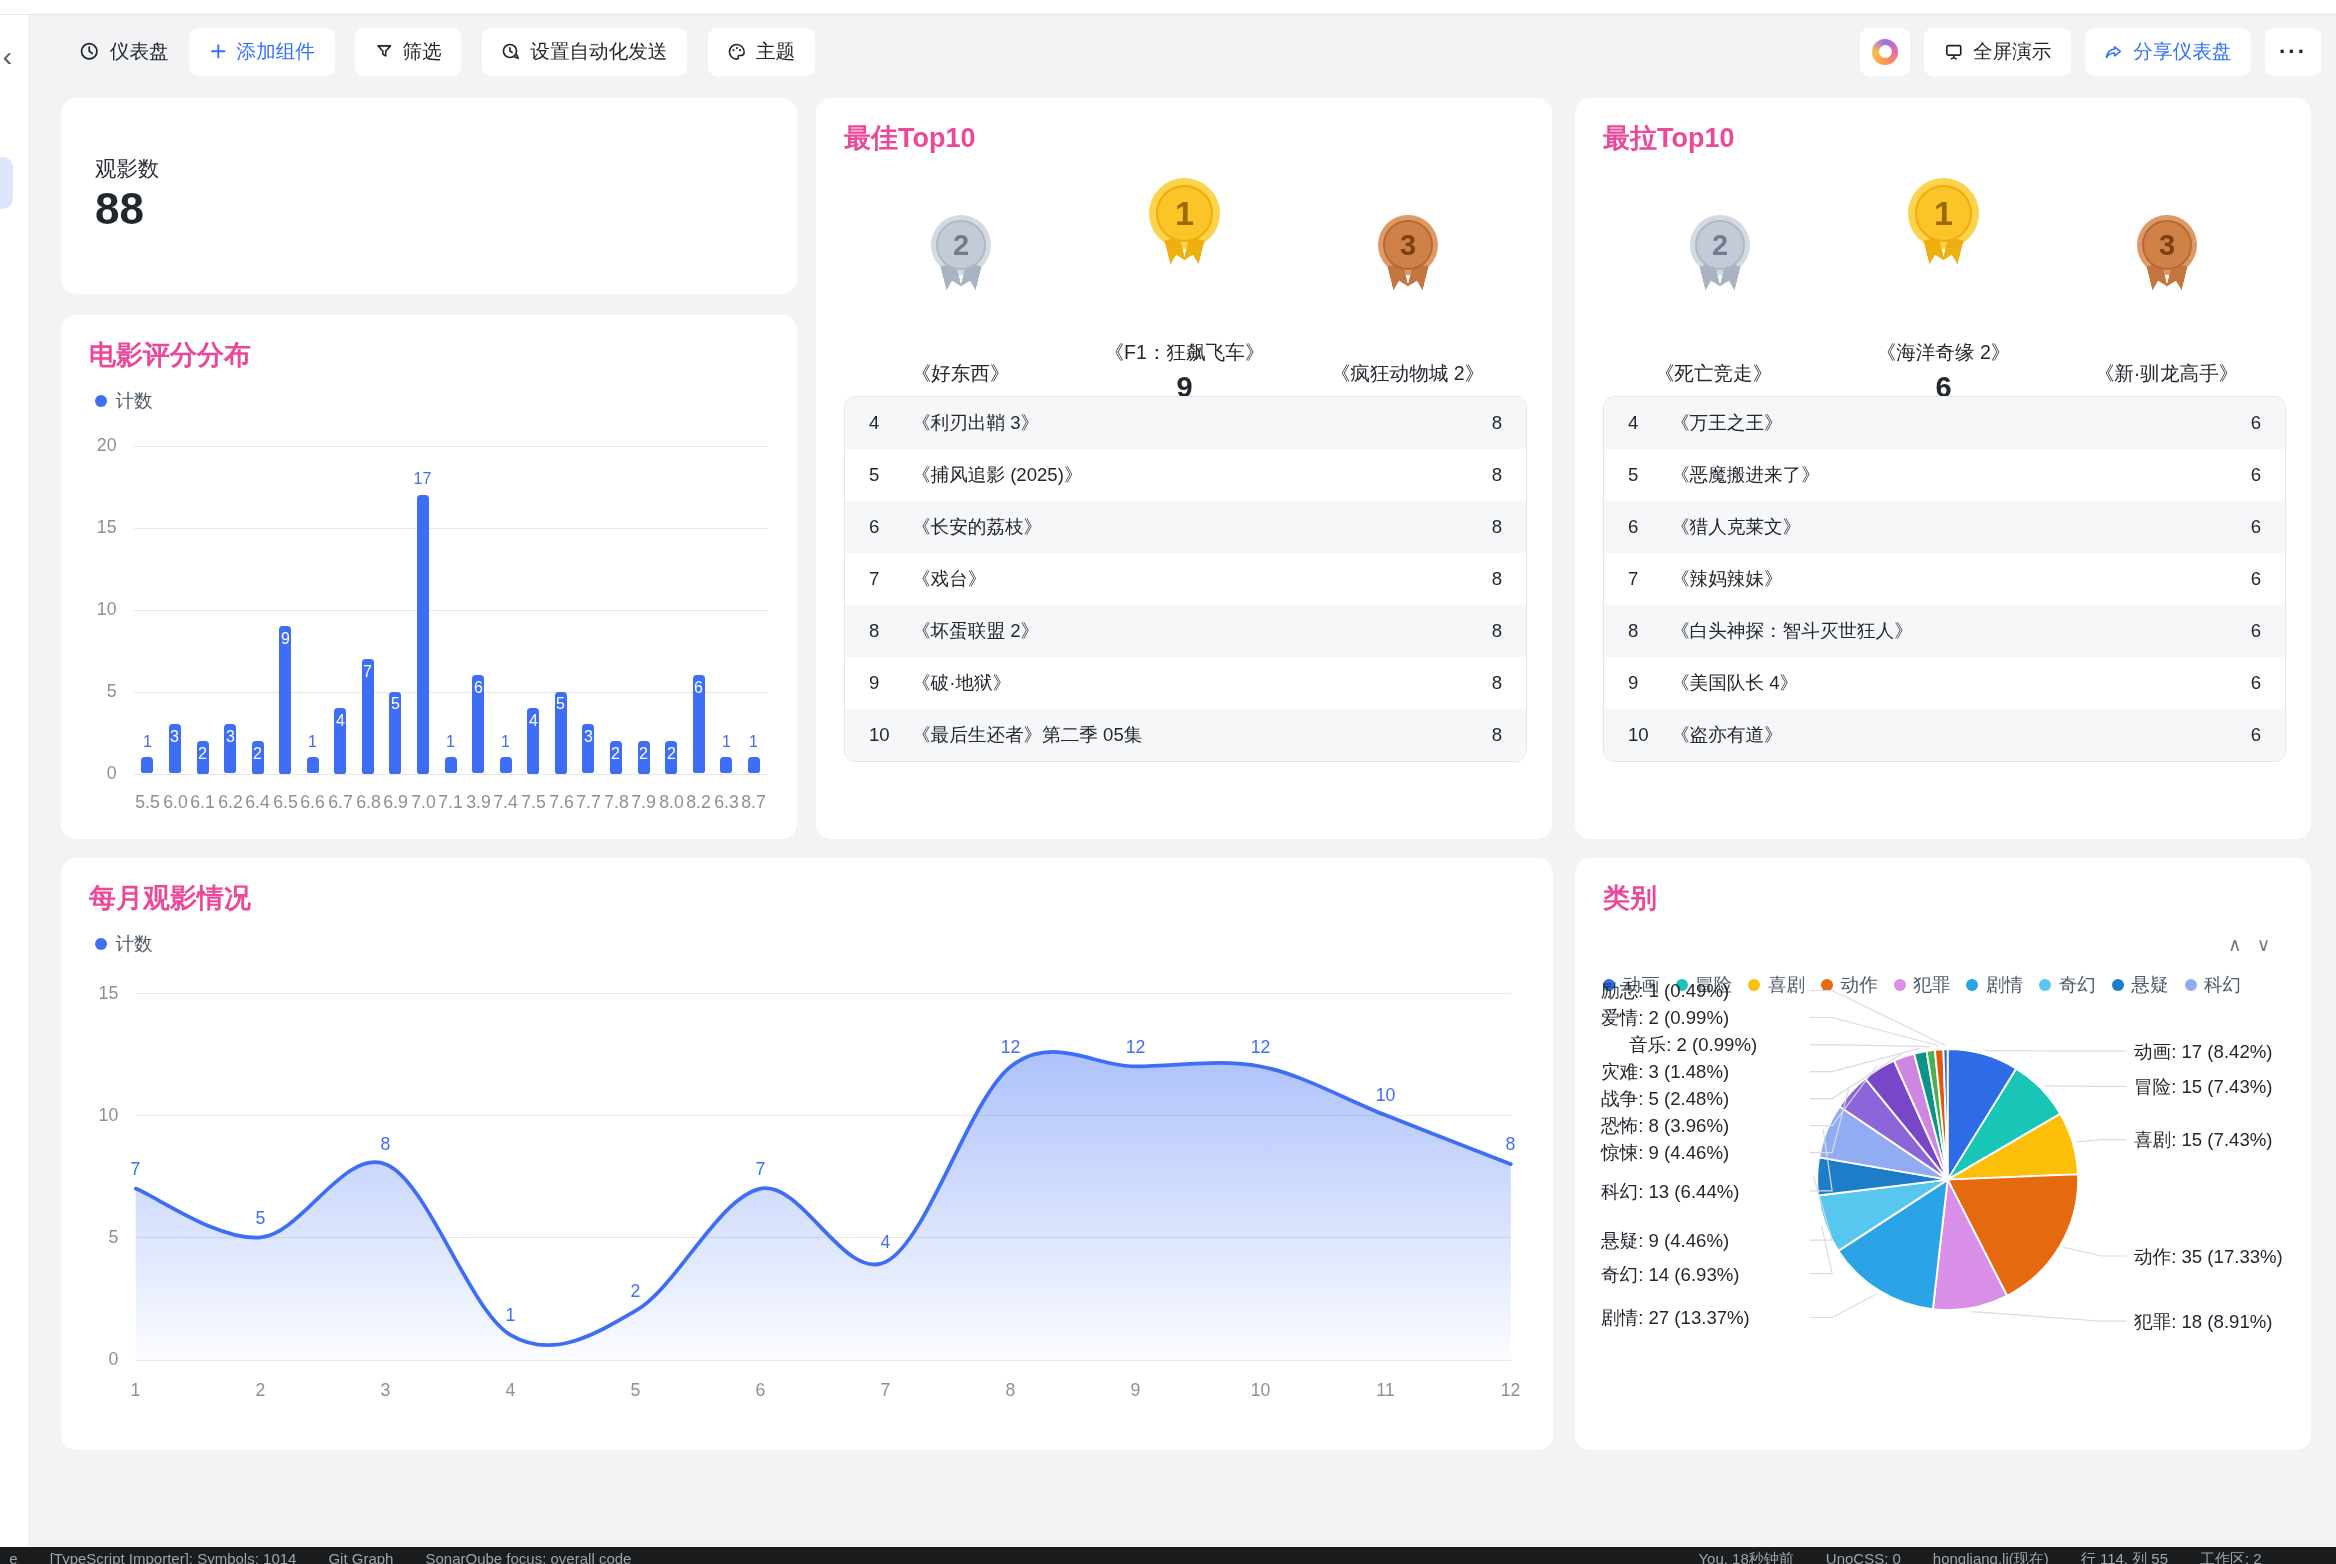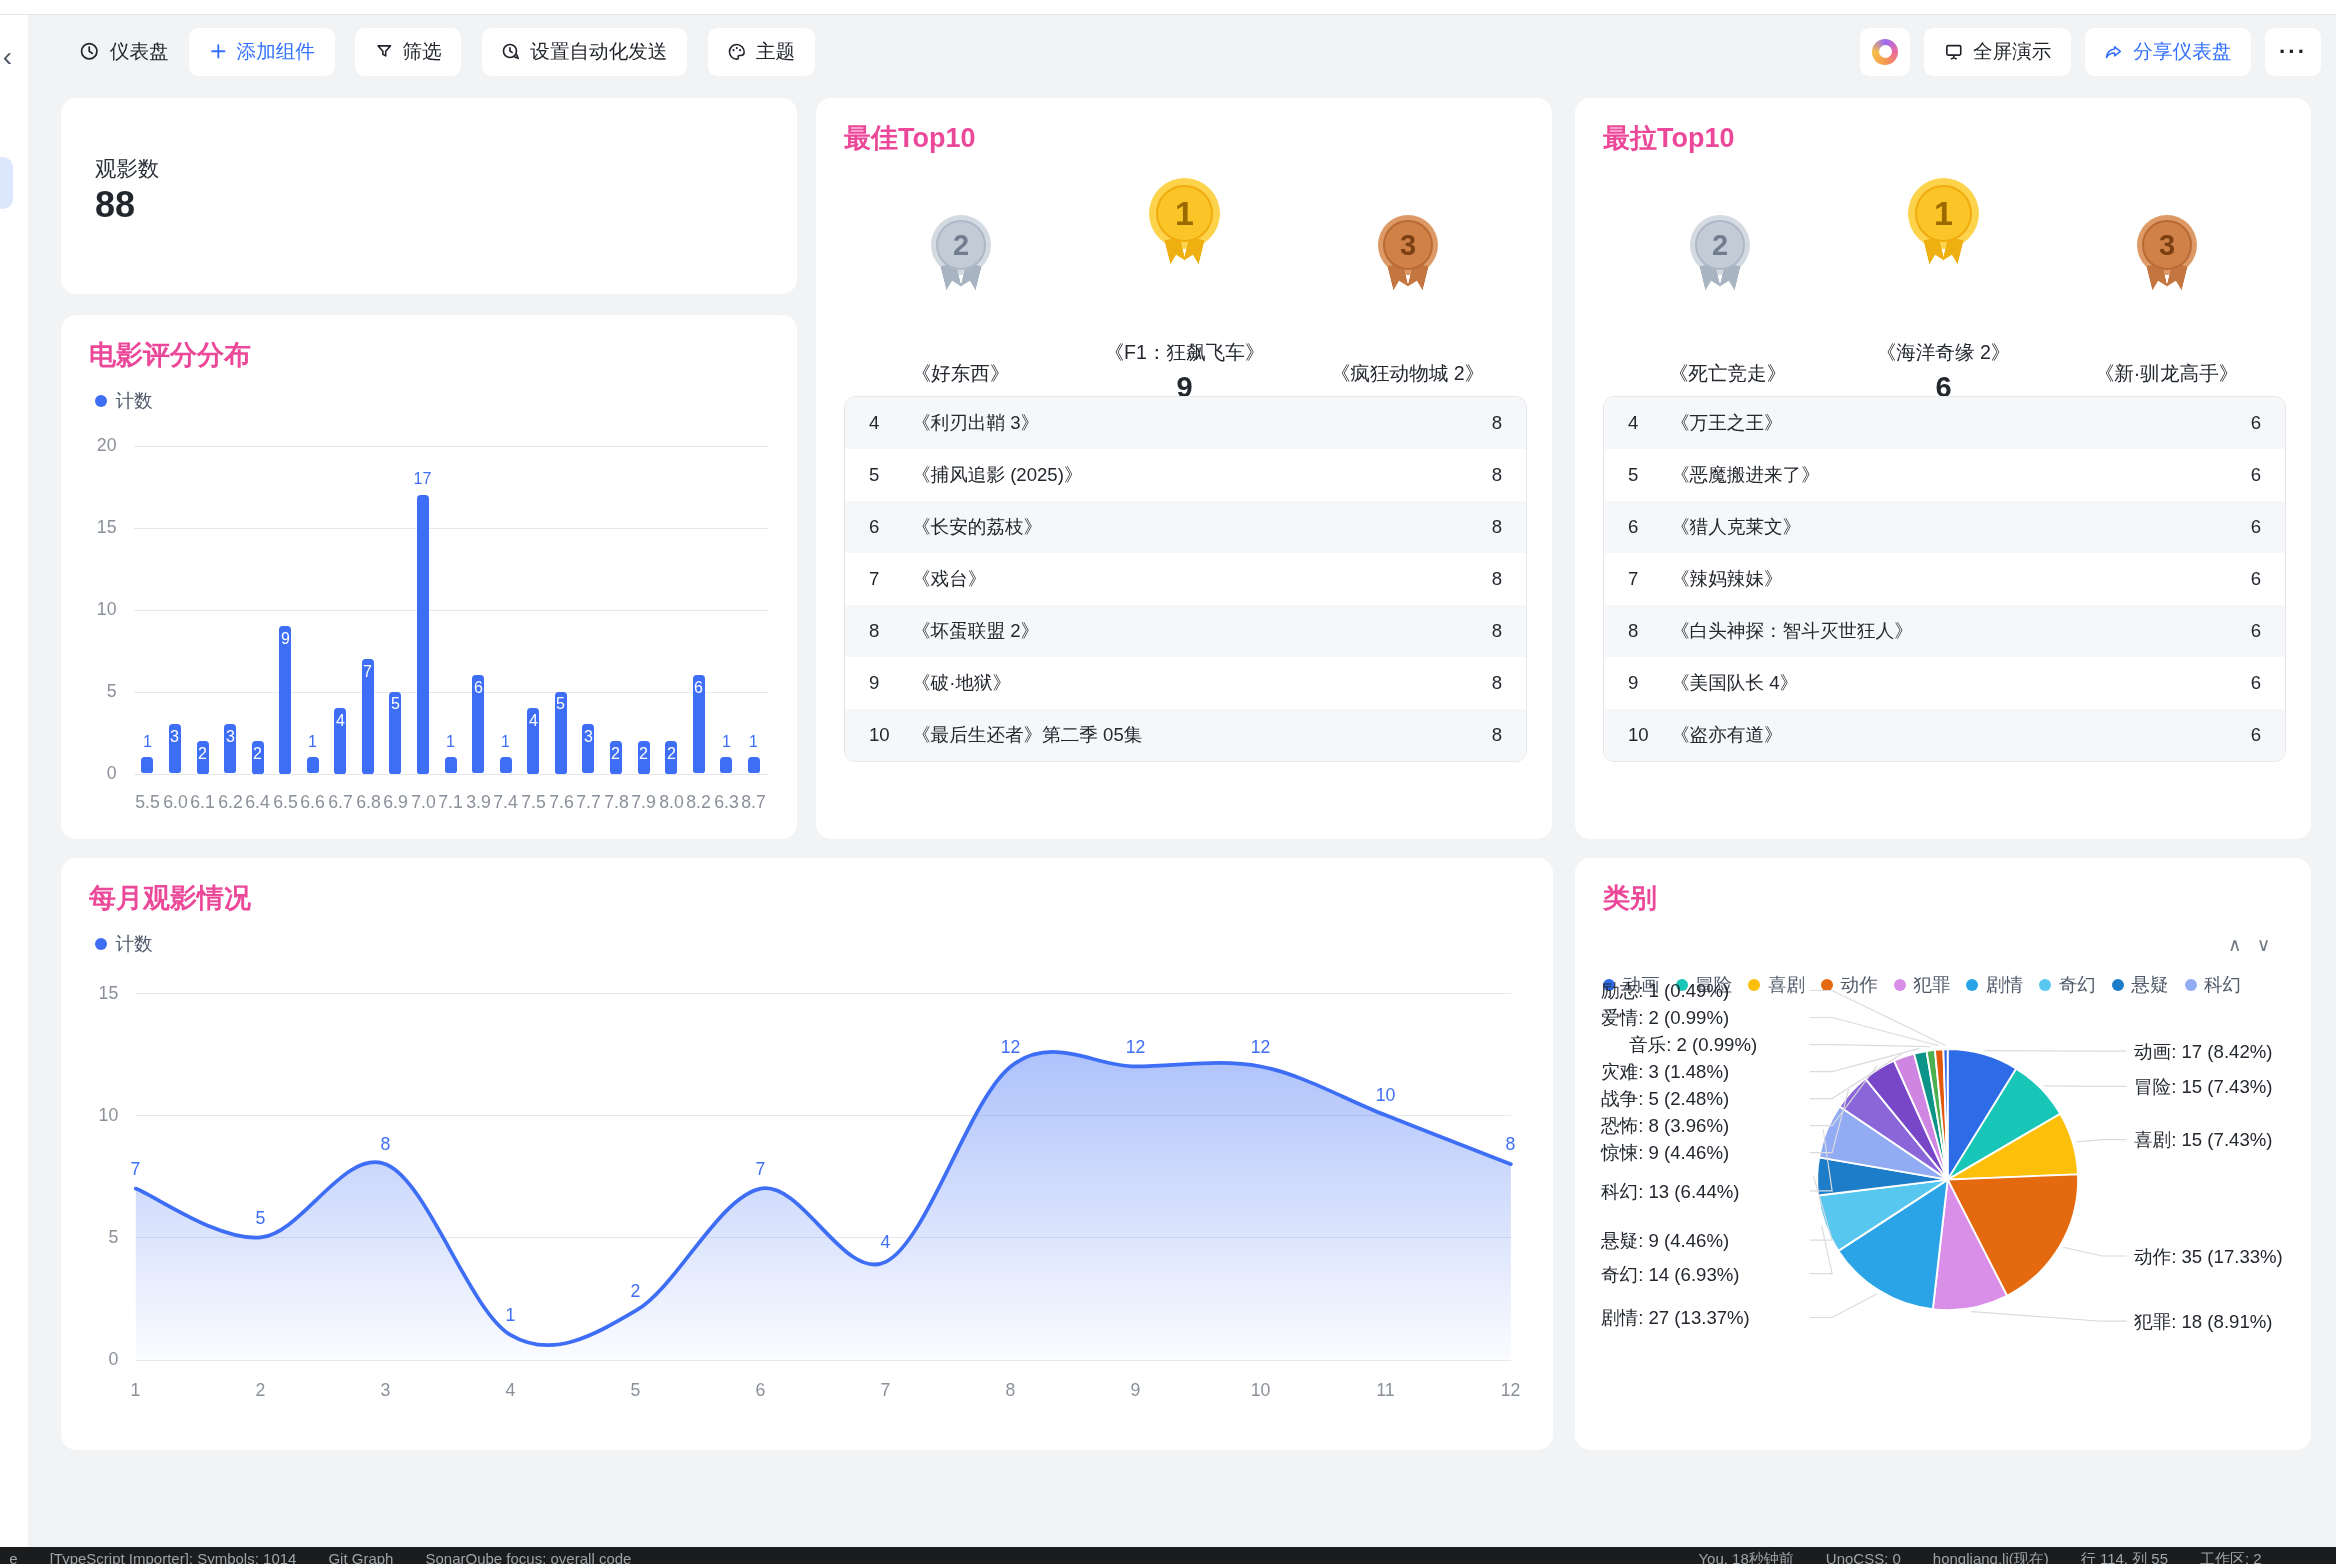--- a/index.html
+++ b/index.html
@@ -20,21 +20,21 @@
   .more-dots{font-size:22.4px;letter-spacing:1.9px;color:#1f2329;font-weight:bold;}
 
   
   .card{position:absolute;background:#fff;border-radius:15px;}
   .card-title{position:absolute;left:28px;top:22.4px;font-size:27px;font-weight:600;color:#ec4899;}
   .legend{position:absolute;left:34px;display:flex;align-items:center;gap:8.4px;font-size:18.6px;color:#4e5969;}
   .legend .dot{width:12px;height:12px;border-radius:50%;background:#3e6ef5;}
 
   
   .kpi-title{position:absolute;left:34px;top:56px;font-size:21.4px;color:#2b3038;}
-  .kpi-value{position:absolute;left:34px;top:86px;font-size:36px;font-weight:bold;color:#22272e;}
+  .kpi-value{position:absolute;left:34px;top:86px;font-size:44px;font-weight:bold;color:#22272e;}
 
   
   .gridline{position:absolute;height:0.9px;background:#e7e8ec;}
   .ylab{position:absolute;width:48px;text-align:right;font-size:17.7px;color:#8a9099;}
   .xlab{position:absolute;font-size:17.7px;color:#8a9099;text-align:center;}
   .bar{position:absolute;background:#3e6ef5;border-radius:3.7px 3.7px 2.8px 2.8px;}
   .bar-lab-in{position:absolute;color:#fff;font-size:16px;text-align:center;}
   .bar-lab-out{position:absolute;color:#3e6ef5;font-size:16px;text-align:center;}
   .pt-lab{position:absolute;color:#3e6ef5;font-size:17.7px;text-align:center;}
 
@@ -296,21 +296,21 @@
         </div>
       </div>
   </div>
 
   <div class="card" style="left:1575px;top:98px;width:736px;height:741px;" id="card-worst">
     <div class="card-title">最拉Top10</div>
     <div class="podium" id="worst-podium">
         <div class="medal m-silver" style="left: 115px; top: 117px;">
           <div class="inner">2</div>
         </div>
-        <div class="podium-name" style="left: 22px; top: 262px;">《死亡竞走》</div>
+        <div class="podium-name" style="left: 8px; top: 262px;">《死亡竞走》</div>
         <div class="podium-score" style="left: 14px; top: 295px;">6</div>
         <div class="medal m-gold" style="left: 333px; top: 80px;">
           <div class="inner">1</div>
         </div>
         <div class="podium-name" style="left: 238px; top: 241px;">《海洋奇缘 2》</div>
         <div class="podium-score" style="left: 238px; top: 273px;">6</div>
         <div class="medal m-bronze" style="left: 562px; top: 117px;">
           <div class="inner">3</div>
         </div>
         <div class="podium-name" style="left: 461px; top: 262px;">《新·驯龙高手》</div>

